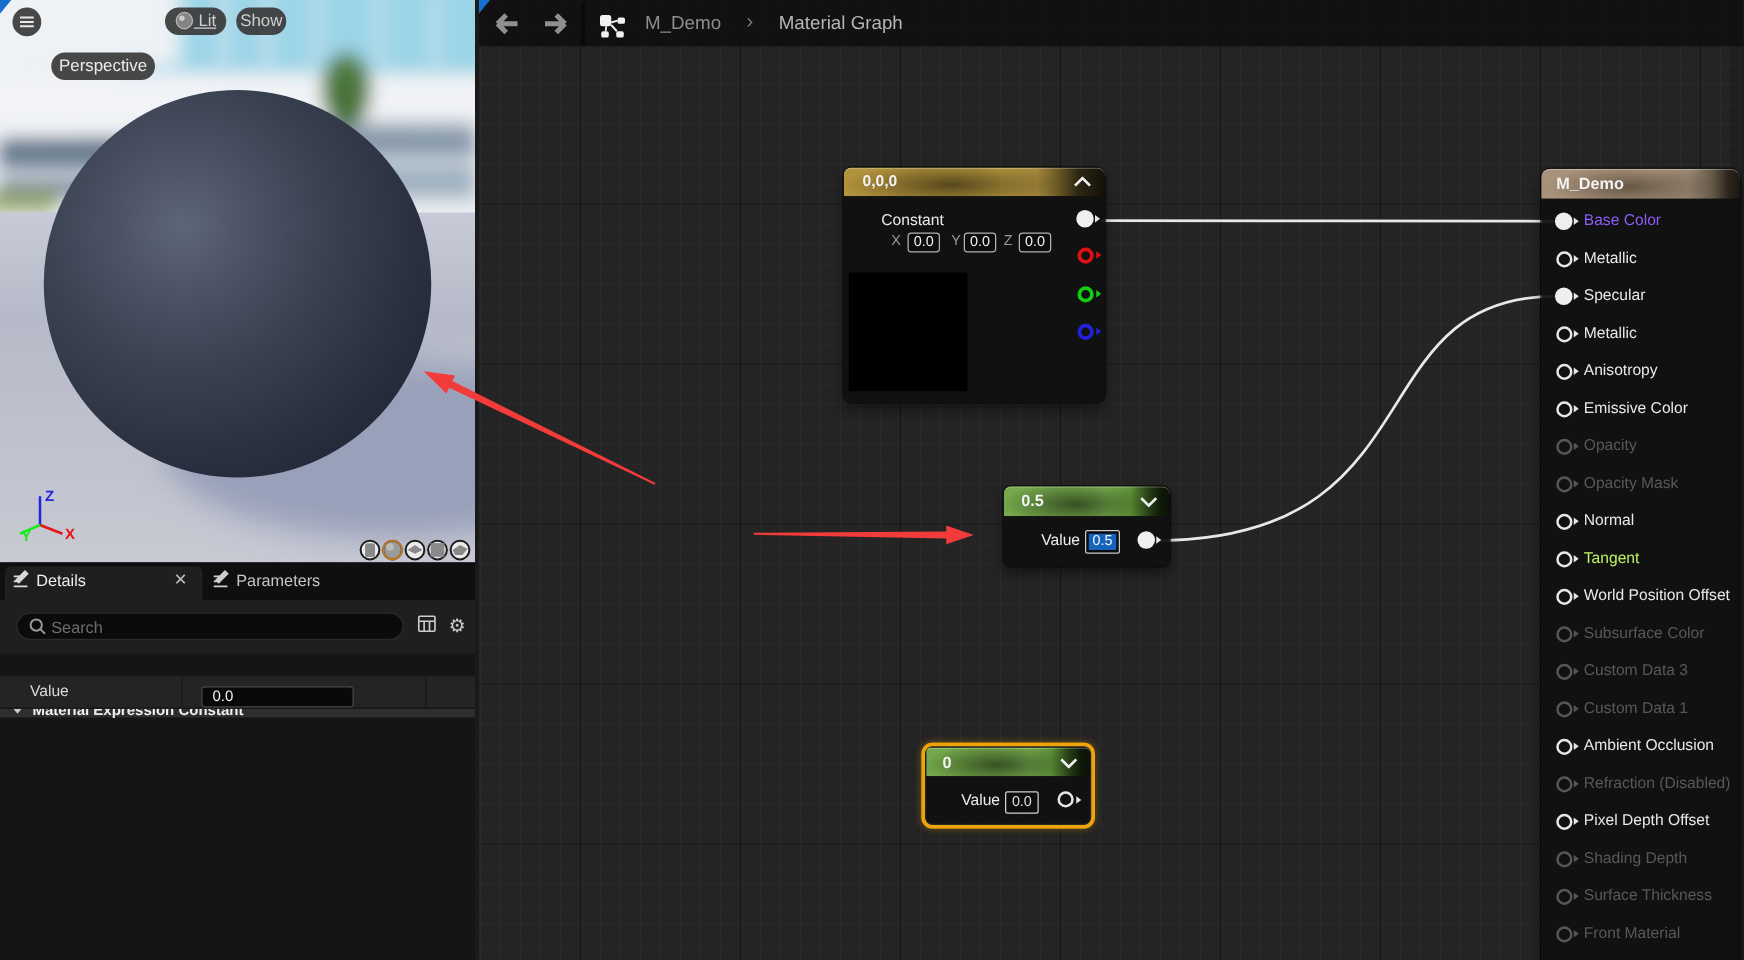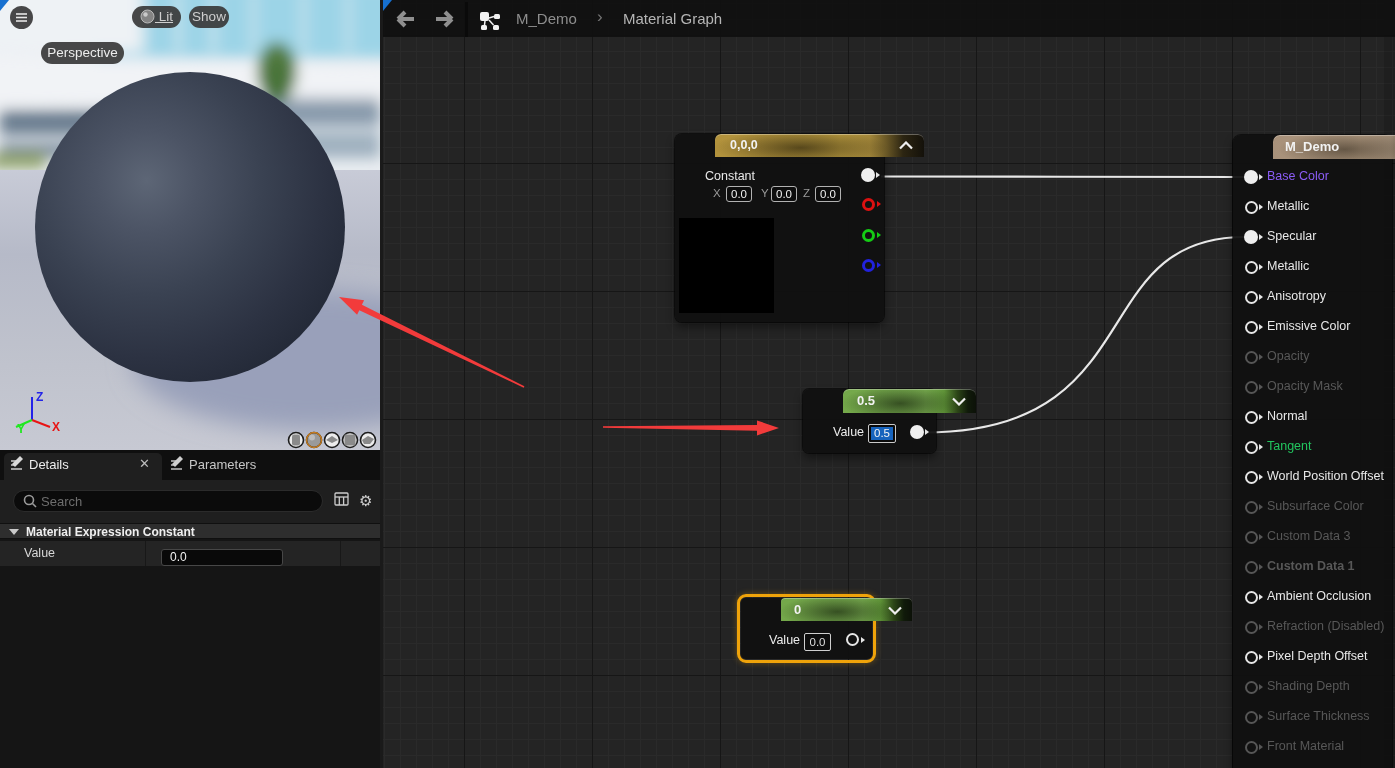--- a/index.html
+++ b/index.html
@@ -16,21 +16,21 @@
 
 #details { left:0; top:450px; width:380px; height:318px; background:#151515; }
 #tabbar { position:absolute; left:0; top:0; width:380px; height:30px; background:#0f0f0f; }
 #tab-details { position:absolute; left:4px; top:3px; width:158px; height:27px; background:#1f1f1f;
   border-radius:5px 5px 0 0; }
 #searchrow { position:absolute; left:0; top:30px; width:380px; height:43px; background:#1f1f1f; }
 #searchbox { position:absolute; left:13px; top:10px; width:310px; height:22px; background:#0b0b0b;
   border:1px solid #2b2b2b; border-radius:11px; color:#6e6e6e; font-size:13px; line-height:20px; }
 .sect { position:absolute; left:0; width:380px; height:16px; background:#2e2e2e;
   border-top:1px solid #101010; border-bottom:1px solid #101010; color:#efefef;
-  font-weight:bold; font-size:12px; line-height:17px; }
+  font-weight:bold; font-size:12px; line-height:17px;margin-top:36px; }
 .sect .tri { display:inline-block; width:0; height:0; border-left:5px solid transparent;
   border-right:5px solid transparent; border-top:6px solid #c9c9c9; margin:0 7px 1px 9px; }
 .prow { position:absolute; left:0; width:380px; background:#242424; border-bottom:1px solid #151515; }
 .plabel { position:absolute; left:24px; color:#d8d8d8; font-size:12.5px; }
 .pdiv { position:absolute; top:0; width:1px; height:100%; background:#181818; }
 .pinput { position:absolute; background:#090909; border:1px solid #474747; border-radius:3px;
   color:#f2f2f2; font-size:12px; padding-left:8px; }
 
 
 #graph { left:383px; top:0; width:1012px; height:768px; overflow:hidden;
@@ -42,21 +42,21 @@
     linear-gradient(180deg, #2a2a2a 1px, transparent 1px);
   background-size:128px 128px, 128px 128px, 16px 16px, 16px 16px;
   background-position:81px 0, 0 35px, 1px 0, 0 3px;
 }
 #gtoolbar { position:absolute; left:0; top:0; width:1012px; height:37px; background:rgba(16,16,16,.9); }
 
 
 .node { position:absolute; border-radius:7px; background:rgba(16,16,16,.94);
   box-shadow:0 0 0 1px rgba(0,0,0,.55), 0 5px 10px rgba(0,0,0,.45); }
 .nhead { position:absolute; left:0; top:0; width:100%; border-radius:6px 6px 0 0;
-  color:#f2f2f2; font-weight:bold; font-size:12.5px;margin-left:40px; }
+  color:#f2f2f2; font-weight:bold; font-size:12.5px; }
 .numbox { position:absolute; border:1px solid #b2b2b2; border-radius:3px; background:rgba(8,8,8,.4);
   color:#f0f0f0; font-size:11.5px; text-align:center; }
 .pin { position:absolute; border-radius:50%; }
 .pin.ring { border:2.5px solid #e6e6e6; width:13px; height:13px; background:transparent; }
 .pin.fill { width:14px; height:14px; background:#efefef; }
 .ptri { position:absolute; width:0; height:0; border-top:3.5px solid transparent;
   border-bottom:3.5px solid transparent; border-left:4.5px solid #e6e6e6; }
 </style>
 </head>
 <body>
@@ -324,33 +324,33 @@
         <div class="ptri" style="left:26px; top:218.5px; border-left-color:#565656;"></div>
         <span style="position:absolute;left:34px;top:214px;color:#585858;font-size:12.5px;">Opacity</span>
         <div class="pin ring" style="left:11.5px; top:245.5px; border-color:#565656;"></div>
         <div class="ptri" style="left:26px; top:248.5px; border-left-color:#565656;"></div>
         <span style="position:absolute;left:34px;top:244px;color:#585858;font-size:12.5px;">Opacity Mask</span>
         <div class="pin ring" style="left:11.5px; top:275.5px; border-color:#e6e6e6;"></div>
         <div class="ptri" style="left:26px; top:278.5px; border-left-color:#e6e6e6;"></div>
         <span style="position:absolute;left:34px;top:274px;color:#e8e8e8;font-size:12.5px;">Normal</span>
         <div class="pin ring" style="left:11.5px; top:305.5px; border-color:#e6e6e6;"></div>
         <div class="ptri" style="left:26px; top:308.5px; border-left-color:#e6e6e6;"></div>
-        <span style="position:absolute;left:34px;top:304px;color:#22c55e;font-size:12.5px;">Tangent</span>
+        <span style="position:absolute;left:34px;top:304px;color:#bef264;font-size:12.5px;">Tangent</span>
         <div class="pin ring" style="left:11.5px; top:335.5px; border-color:#e6e6e6;"></div>
         <div class="ptri" style="left:26px; top:338.5px; border-left-color:#e6e6e6;"></div>
         <span style="position:absolute;left:34px;top:334px;color:#e8e8e8;font-size:12.5px;">World Position Offset</span>
         <div class="pin ring" style="left:11.5px; top:365.5px; border-color:#565656;"></div>
         <div class="ptri" style="left:26px; top:368.5px; border-left-color:#565656;"></div>
         <span style="position:absolute;left:34px;top:364px;color:#585858;font-size:12.5px;">Subsurface Color</span>
         <div class="pin ring" style="left:11.5px; top:395.5px; border-color:#565656;"></div>
         <div class="ptri" style="left:26px; top:398.5px; border-left-color:#565656;"></div>
         <span style="position:absolute;left:34px;top:394px;color:#585858;font-size:12.5px;">Custom Data 3</span>
         <div class="pin ring" style="left:11.5px; top:425.5px; border-color:#565656;"></div>
         <div class="ptri" style="left:26px; top:428.5px; border-left-color:#565656;"></div>
-        <span style="position:absolute;left:34px;top:424px;color:#585858;font-size:12.5px;font-weight:bold;">Custom Data 1</span>
+        <span style="position:absolute;left:34px;top:424px;color:#585858;font-size:12.5px;">Custom Data 1</span>
         <div class="pin ring" style="left:11.5px; top:455.5px; border-color:#e6e6e6;"></div>
         <div class="ptri" style="left:26px; top:458.5px; border-left-color:#e6e6e6;"></div>
         <span style="position:absolute;left:34px;top:454px;color:#e8e8e8;font-size:12.5px;">Ambient Occlusion</span>
         <div class="pin ring" style="left:11.5px; top:485.5px; border-color:#565656;"></div>
         <div class="ptri" style="left:26px; top:488.5px; border-left-color:#565656;"></div>
         <span style="position:absolute;left:34px;top:484px;color:#585858;font-size:12.5px;">Refraction (Disabled)</span>
         <div class="pin ring" style="left:11.5px; top:515.5px; border-color:#e6e6e6;"></div>
         <div class="ptri" style="left:26px; top:518.5px; border-left-color:#e6e6e6;"></div>
         <span style="position:absolute;left:34px;top:514px;color:#e8e8e8;font-size:12.5px;">Pixel Depth Offset</span>
         <div class="pin ring" style="left:11.5px; top:545.5px; border-color:#565656;"></div>

